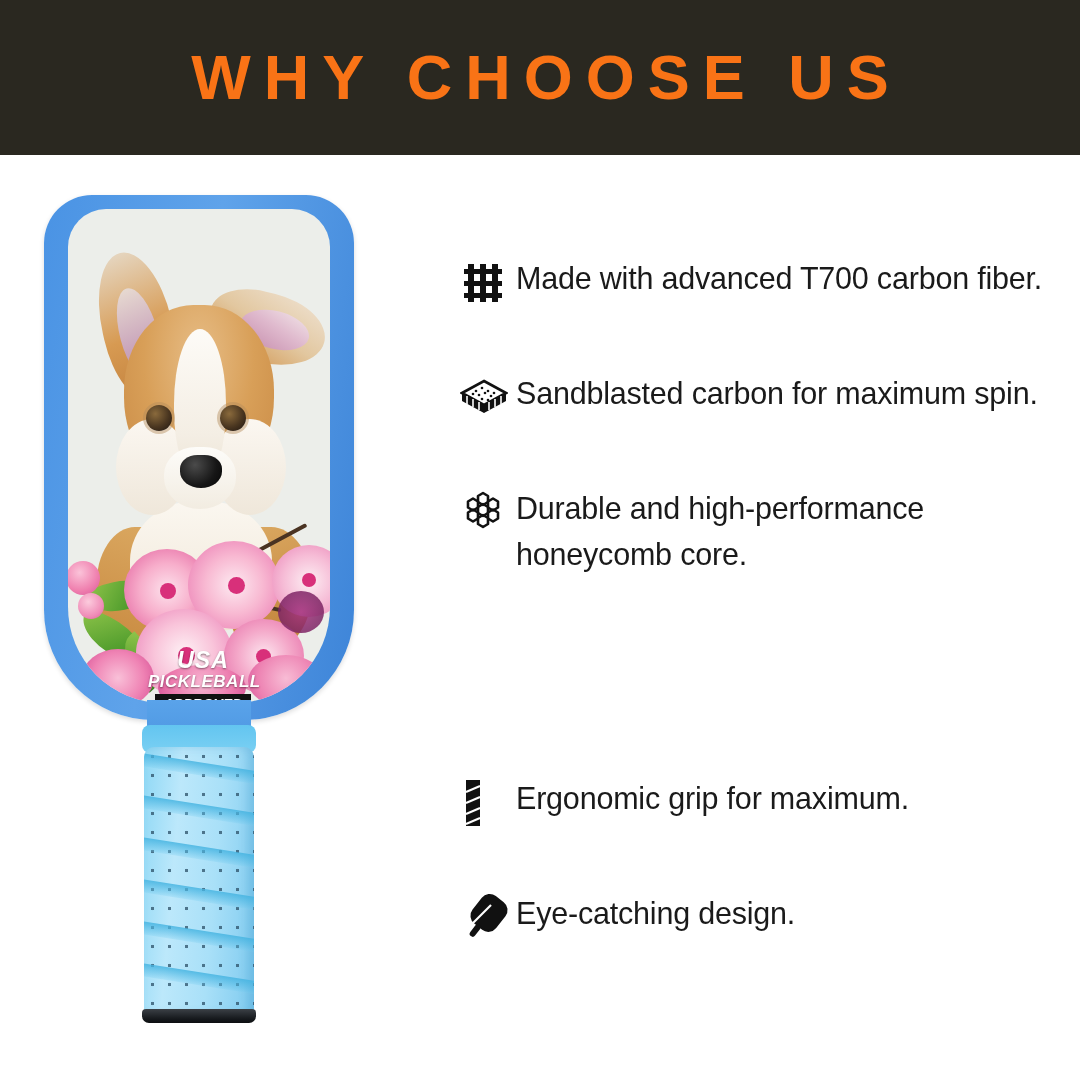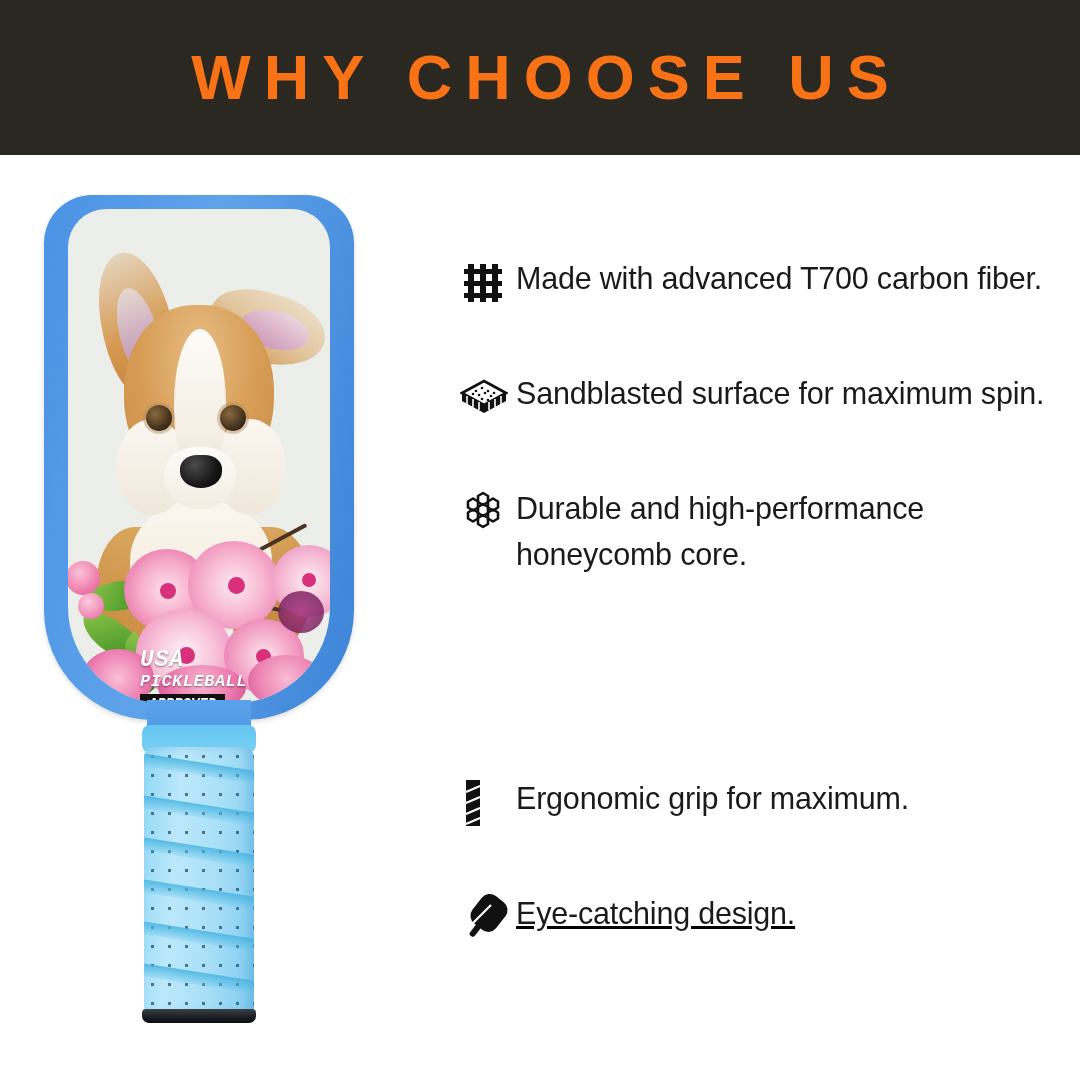--- a/index.html
+++ b/index.html
@@ -133,22 +133,23 @@
   .flower{position:absolute;border-radius:50%;}
   .f-core{position:absolute;border-radius:50%;background:#d8307a;}
   .leaf{
     position:absolute;border-radius:0 80% 0 80%;
     background:linear-gradient(140deg,#8fc44a 0%,#4f9c2c 70%,#3a7d20 100%);
   }
   .branch{position:absolute;background:#4a3322;border-radius:2px;}
 
   
   .usap-badge{
-    position:absolute;left:72px;top:440px;width:110px;height:62px;
-    font-family:Liberation Mono, monospace;
+    position:absolute;left:80px;top:440px;width:110px;height:62px;
+    text-align:center;
+    font-family:Liberation Sans, sans-serif;
   }
   .usap-usa{
     font-size:23px;font-weight:bold;font-style:italic;color:#ffffff;
     letter-spacing:1px;line-height:1;
     text-shadow:0 1px 2px rgba(0,0,0,.45);
   }
   .usap-pb{
     font-size:17px;font-weight:bold;font-style:italic;color:#ffffff;
     letter-spacing:.5px;line-height:1.15;
     text-shadow:0 1px 2px rgba(0,0,0,.45);
@@ -213,21 +214,21 @@
     line-height:1.52;
     letter-spacing:-0.2px;
     font-family:"Liberation Sans", sans-serif;
     white-space:pre-line;
   }
   .r0{top:100px;}
   .r1{top:215px;}
   .r2{top:330px;}
   .r3{top:505px;}
   .r4{top:620px;}
-  .r5{top:735px;text-decoration:underline;}
+  .r5{top:735px;}
 </style>
 </head>
 <body>
 
 <div class="header-band">
   <div class="header-title">WHY CHOOSE US</div>
 </div>
 
 <div class="main">
 
@@ -353,21 +354,21 @@
           <g stroke="#fff" stroke-width="1.6">
             <line x1="7" y1="18" x2="7" y2="26"></line>
             <line x1="13" y1="21" x2="13" y2="29"></line>
             <line x1="19" y1="24" x2="19" y2="32"></line>
             <line x1="29" y1="24" x2="29" y2="32"></line>
             <line x1="35" y1="21" x2="35" y2="29"></line>
             <line x1="41" y1="18" x2="41" y2="26"></line>
           </g>
         </svg>
       </div>
-      <div class="feature-text">Sandblasted surface for maximum spin.</div>
+      <div class="feature-text">Sandblasted carbon for maximum spin.</div>
     </div>
 
     <div class="feature-row r2">
       <div class="feature-icon">
         <svg width="46" height="46" viewBox="0 0 46 46" aria-hidden="true">
           <g fill="none" stroke="#111" stroke-width="2.6" stroke-linejoin="round">
             <polygon points="23,14 28,17 28,23 23,26 18,23 18,17"></polygon>
             <polygon points="23,3  28,6  28,12 23,15 18,12 18,6"></polygon>
             <polygon points="23,25 28,28 28,34 23,37 18,34 18,28"></polygon>
             <polygon points="13,8.5 18,11.5 18,17.5 13,20.5 8,17.5 8,11.5"></polygon>

